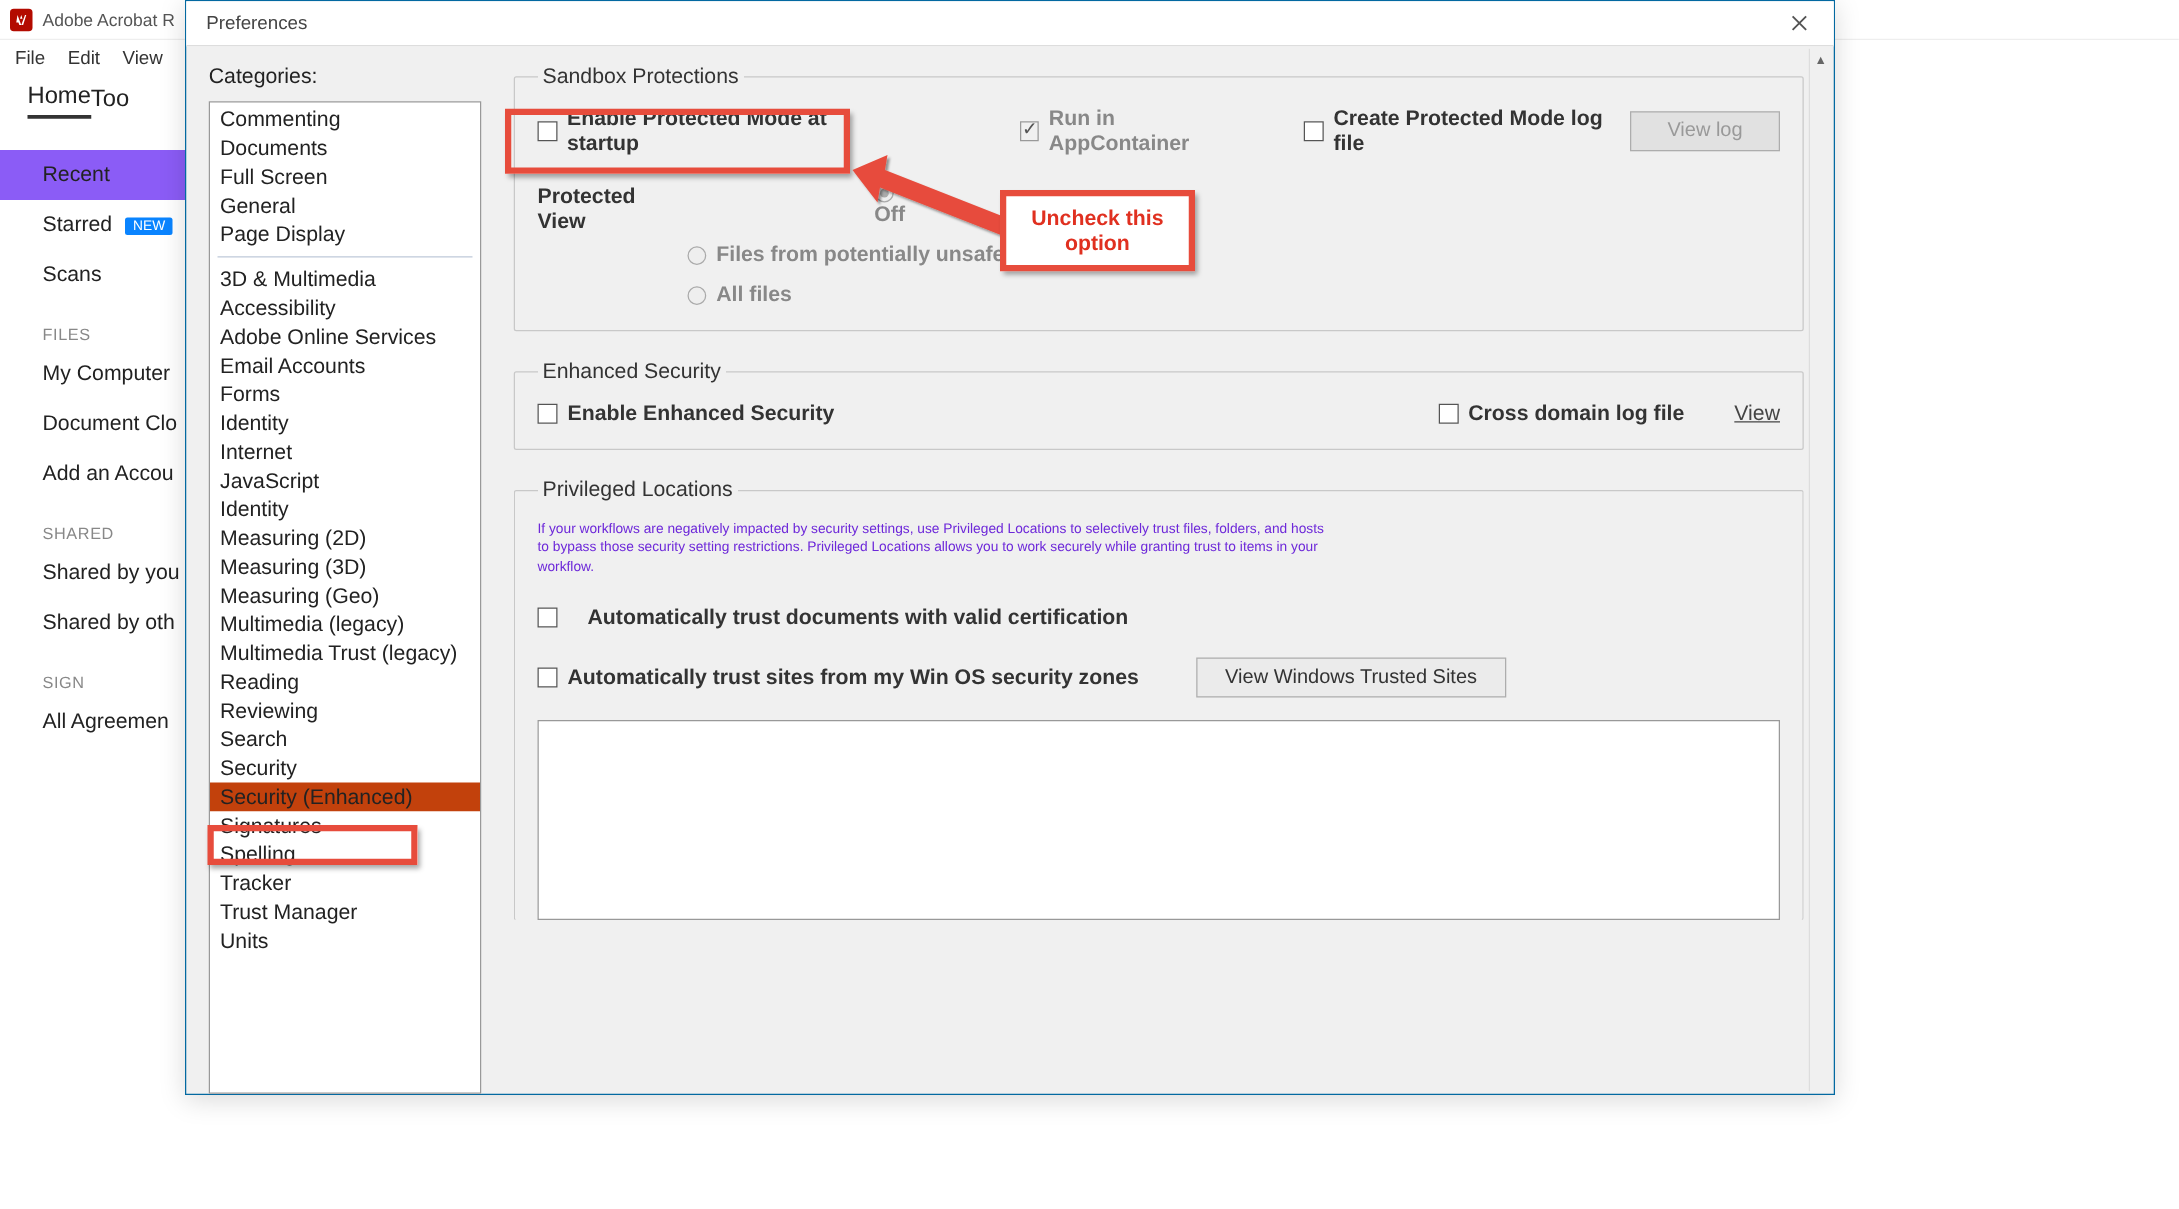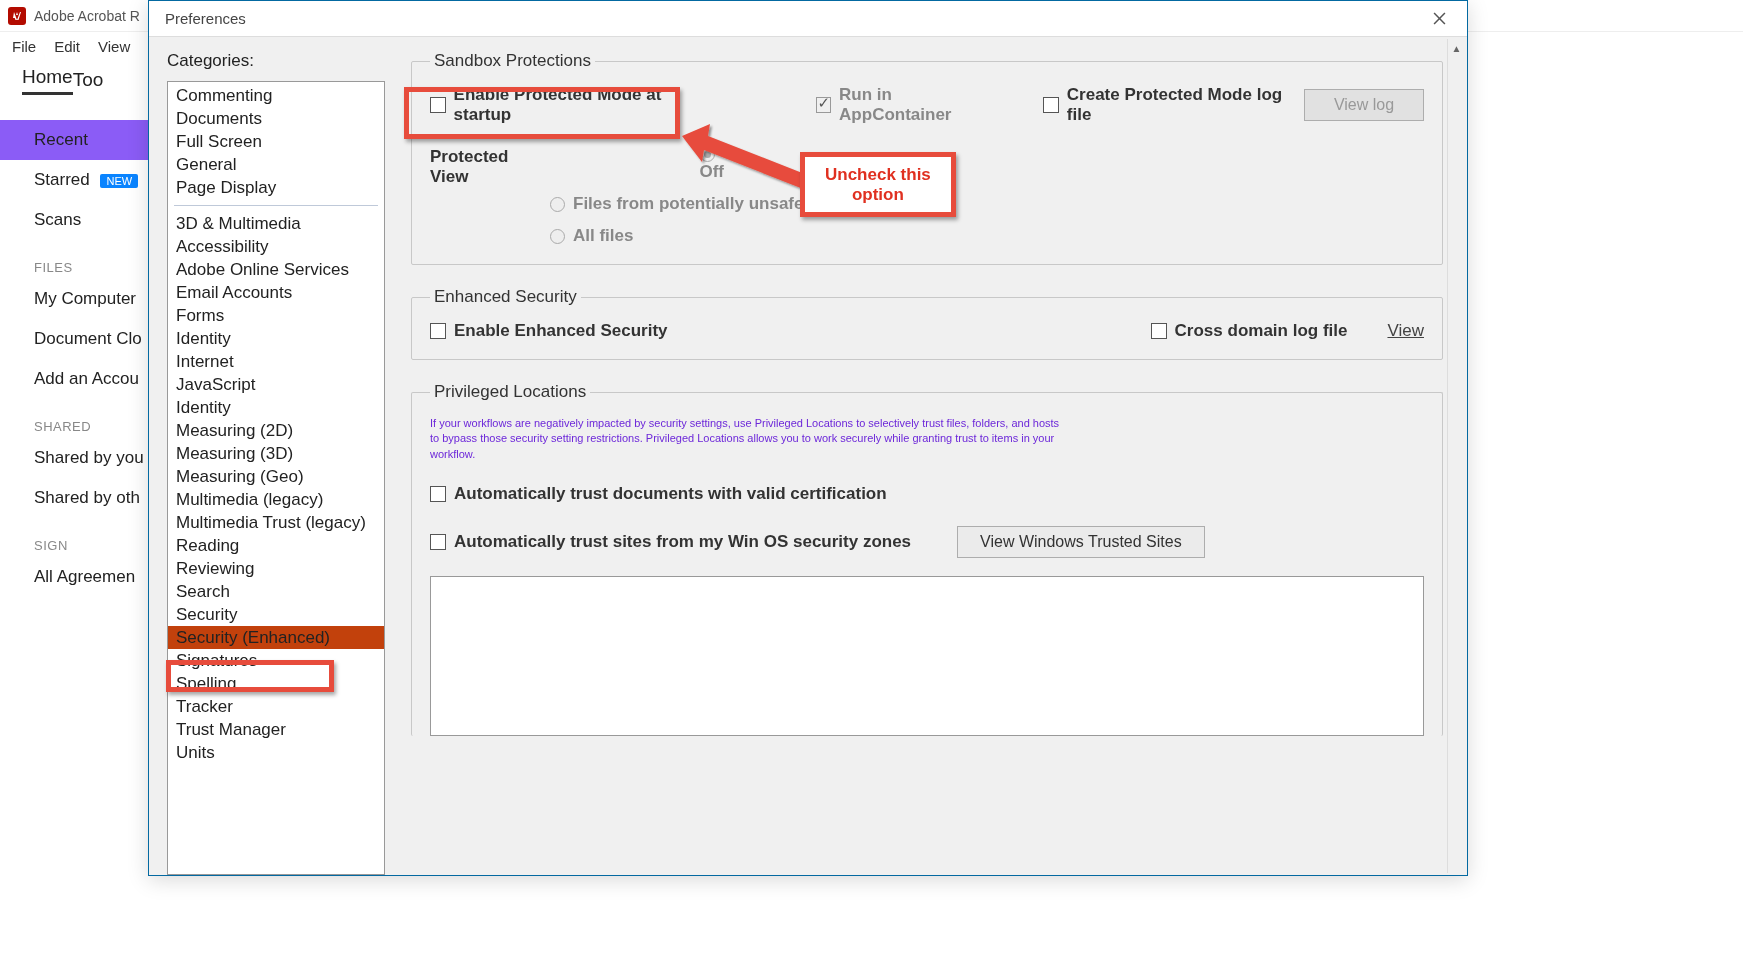--- a/index.html
+++ b/index.html
@@ -191,21 +191,21 @@
               <span class="lbl">Cross domain log file</span>
             </div>
             <span class="link">View</span>
           </div>
         </div>
       </fieldset>
 
       <fieldset class="group" style="padding-bottom:0;border-bottom:none;">
         <legend>Privileged Locations</legend>
         <div class="priv-text">If your workflows are negatively impacted by security settings, use Privileged Locations to selectively trust files, folders, and hosts to bypass those security setting restrictions. Privileged Locations allows you to work securely while granting trust to items in your workflow.</div>
-        <div class="row" style="margin-bottom:22px;">
+        <div class="row" style="margin-bottom:22px;gap:16px;">
           <span class="check"></span>
           <span class="lbl">Automatically trust documents with valid certification</span>
         </div>
         <div class="row" style="gap:46px;">
           <div class="row">
             <span class="check"></span>
             <span class="lbl">Automatically trust sites from my Win OS security zones</span>
           </div>
           <div class="btn" style="color:#333;background:#ebebeb;">View Windows Trusted Sites</div>
         </div>

